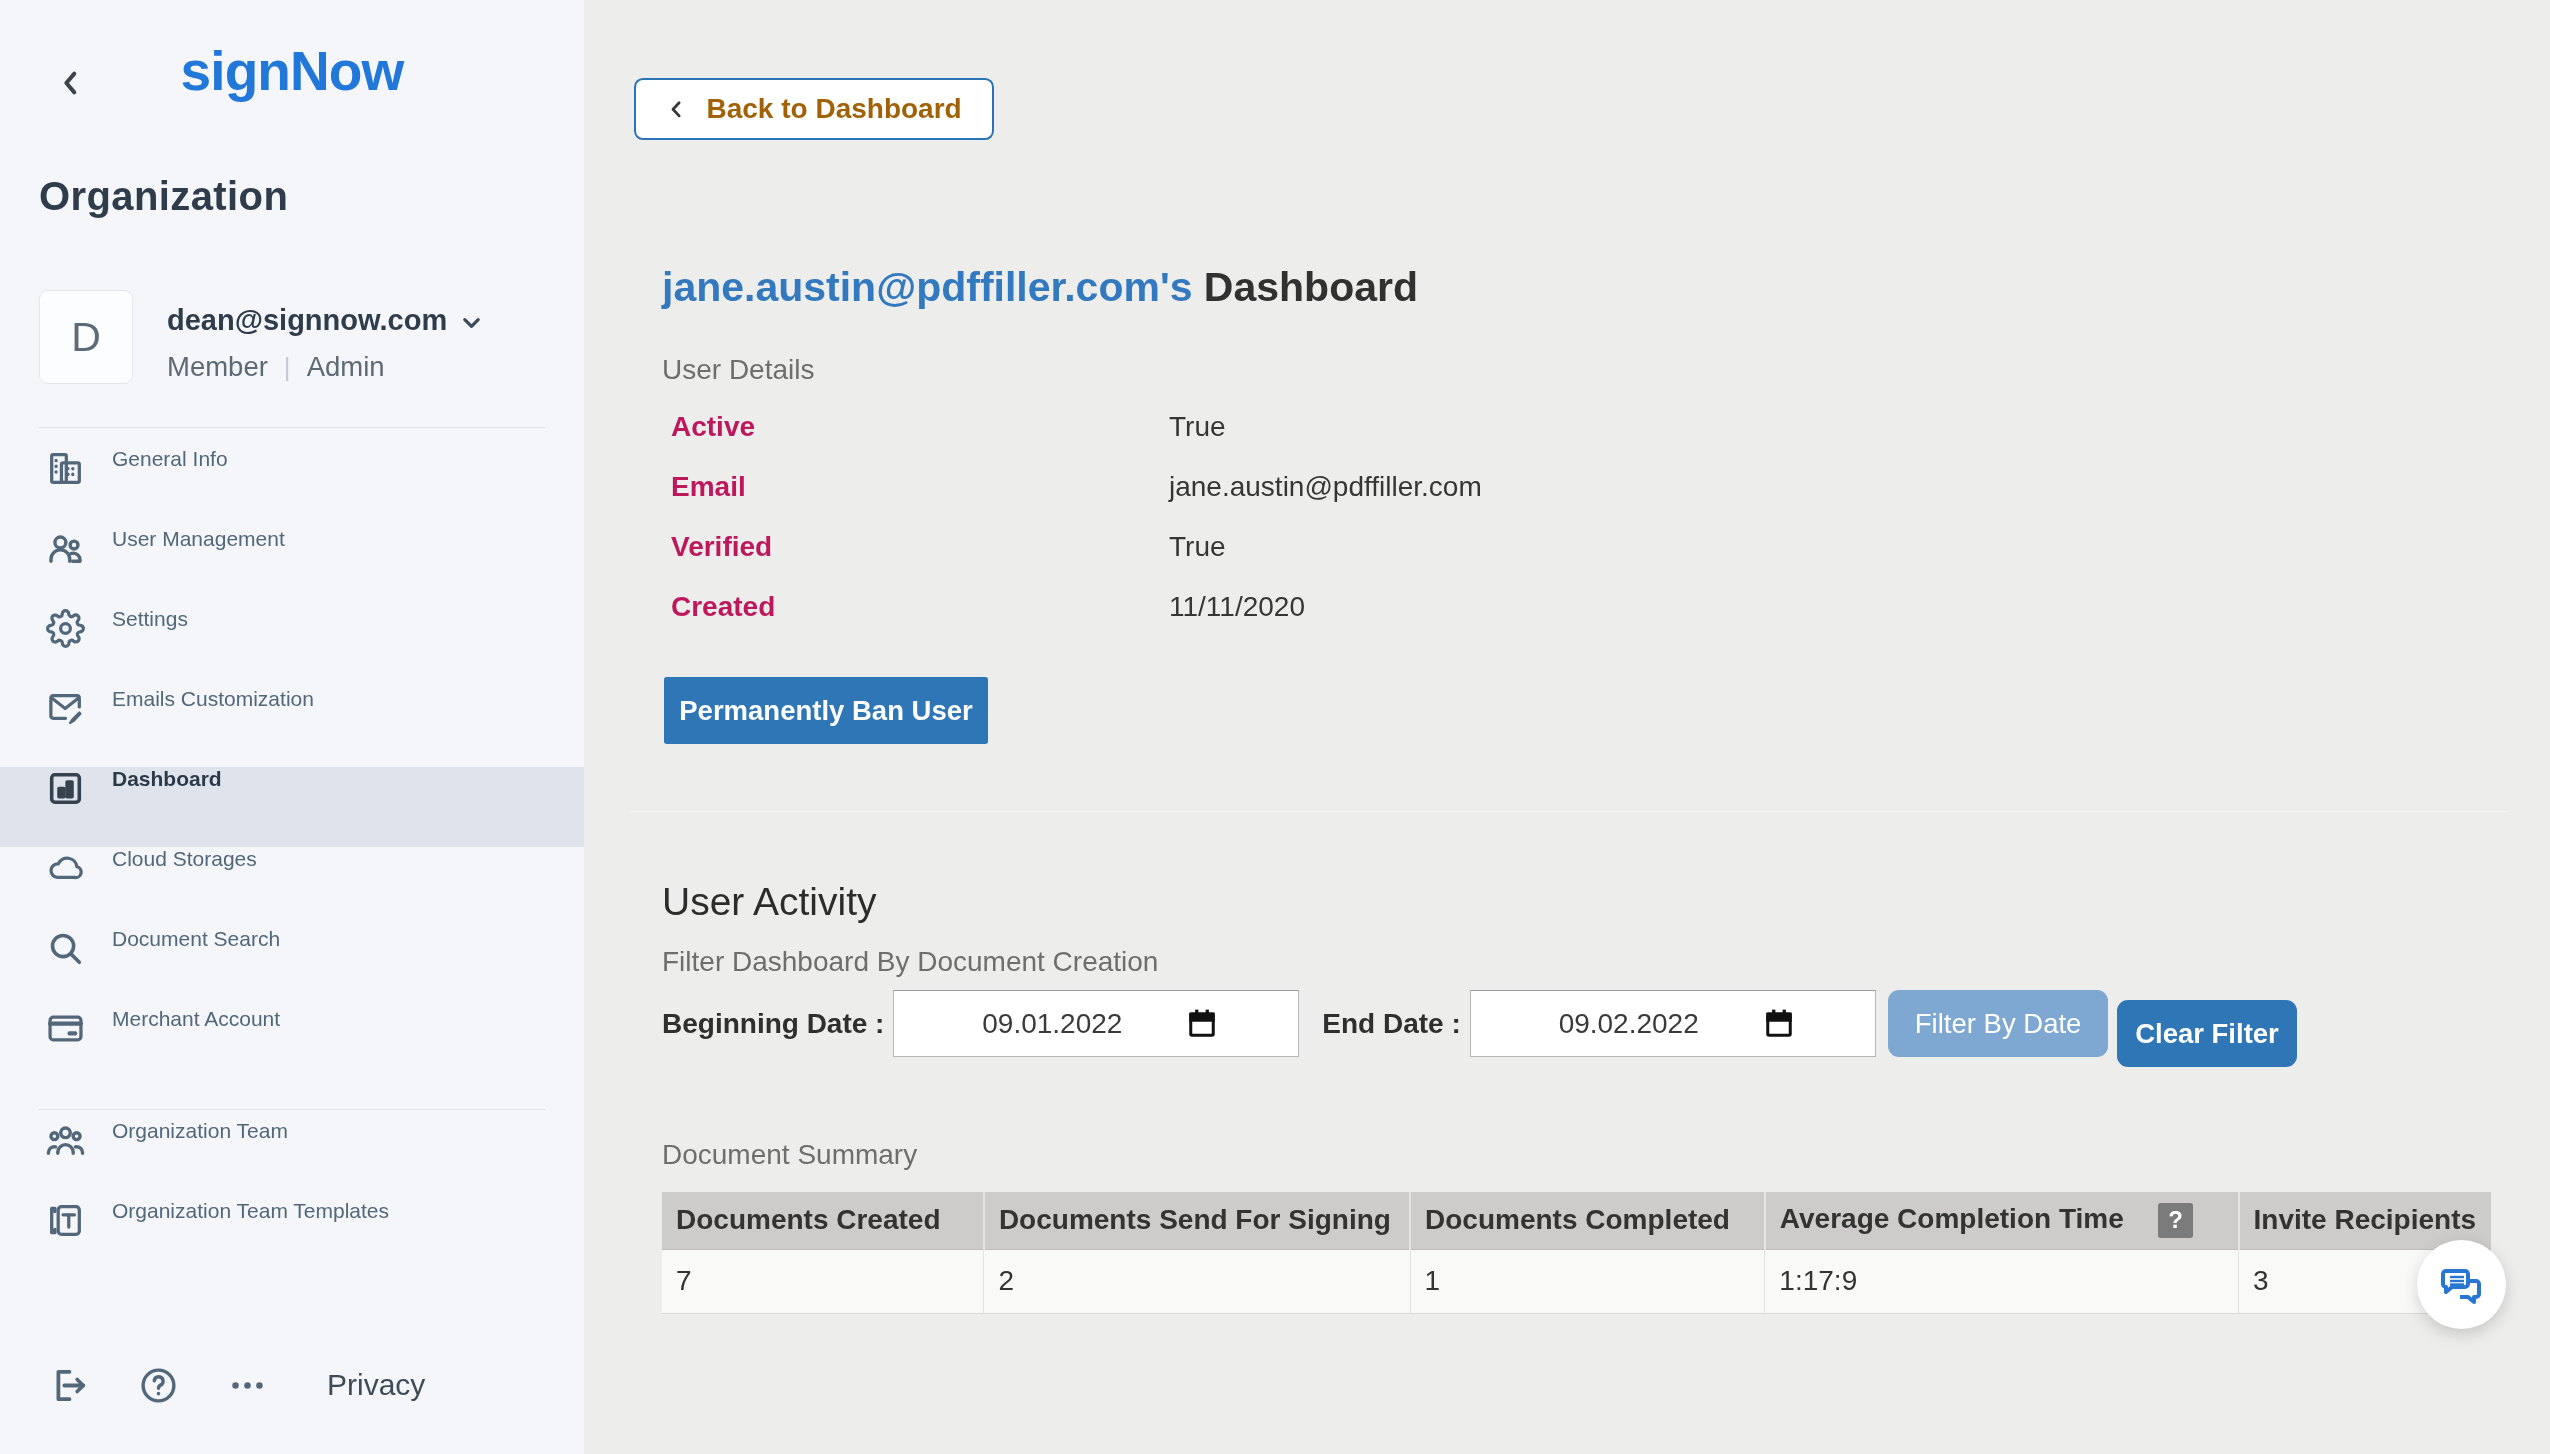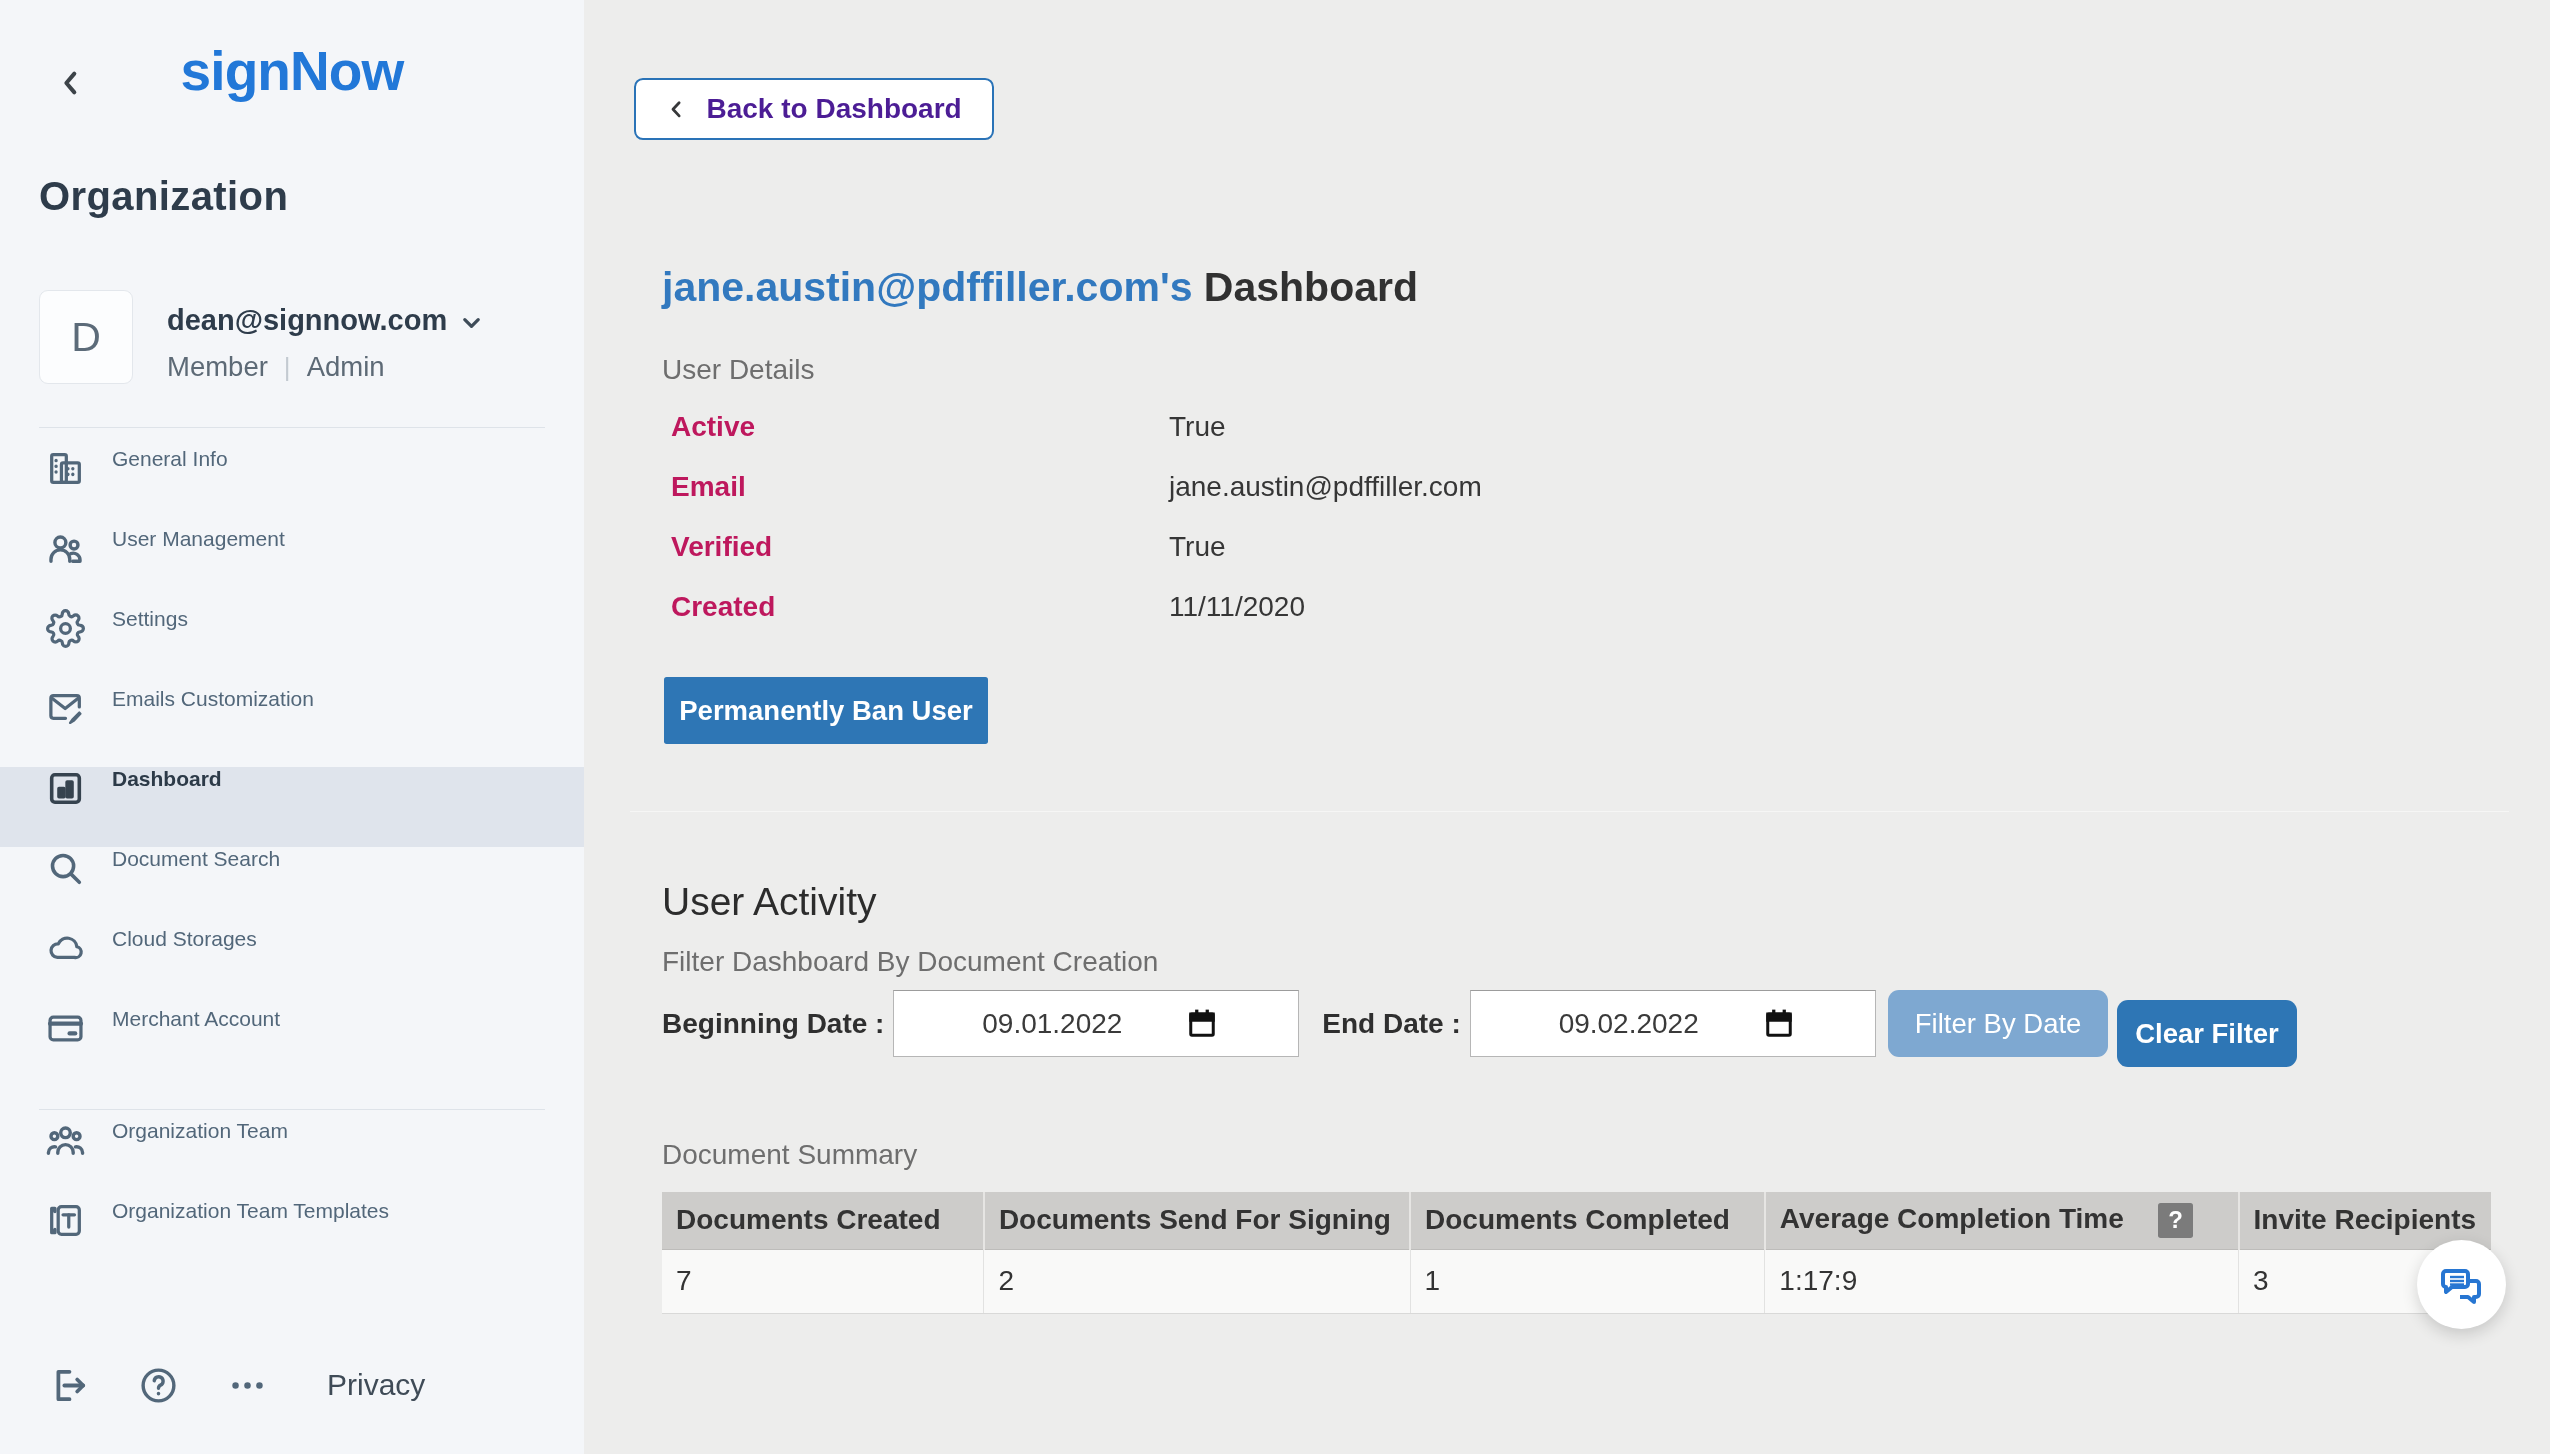--- a/index.html
+++ b/index.html
@@ -64,21 +64,21 @@
   .foot-ic + .foot-ic { margin-left:43px; }
   .privacy-link { margin-left:57px; font-size:30px; color:#3f4b57; cursor:pointer; }
 
   
   .main { position:absolute; left:584px; top:0; right:0; bottom:0; }
 
   .back-btn {
     position:absolute; left:50px; top:78px; height:62px;
     display:inline-flex; align-items:center; padding:0 30px;
     background:#fff; border:2.7px solid #2a73b7; border-radius:8.9px;
-    font-size:28px; font-weight:700; color:#4c1d95; cursor:pointer;
+    font-size:28px; font-weight:700; color:#a16207; cursor:pointer;
   }
   .back-btn svg { margin-right:19.5px; }
 
   .page-title { position:absolute; left:78px; top:264px; font-size:41px; font-weight:600; }
   .title-link { color:#3279bf; cursor:pointer; }
   .title-suffix { color:#313131; }
 
   .section-label { font-size:28px; color:#6e6e6e; }
   .ud-label { position:absolute; left:78px; top:354px; }
 
@@ -238,34 +238,34 @@
         <svg width="39" height="39" viewBox="0 0 24 24" fill="none" stroke="#36434f" stroke-width="2.2" stroke-linecap="round" stroke-linejoin="round">
             <rect x="3.5" y="3.5" width="17" height="17" rx="2"></rect>
             <rect x="8" y="12" width="3" height="5" fill="#36434f" stroke="none"></rect>
             <rect x="13" y="8" width="3" height="9" fill="#36434f" stroke="none"></rect>
           </svg>
       </span>
       <span>Dashboard</span>
     </div>
     <div class="nav-item">
       <span class="nicon">
+        <svg width="39" height="39" viewBox="0 0 24 24" fill="none" stroke="#52677a" stroke-width="2" stroke-linecap="round" stroke-linejoin="round">
+            <path d="M17.5 17.5H7a4.2 4.2 0 1 1 .6-8.4 6 6 0 0 1 11.4 1.8 3.3 3.3 0 0 1-1.5 6.6z"></path>
+          </svg>
+      </span>
+      <span>Cloud Storages</span>
+    </div>
+    <div class="nav-item">
+      <span class="nicon">
         <svg width="39" height="39" viewBox="0 0 24 24" fill="none" stroke="#52677a" stroke-width="2.2" stroke-linecap="round" stroke-linejoin="round">
             <circle cx="10.5" cy="10.5" r="6.5"></circle>
             <line x1="15.3" y1="15.3" x2="20.5" y2="20.5"></line>
           </svg>
       </span>
       <span>Document Search</span>
-    </div>
-    <div class="nav-item">
-      <span class="nicon">
-        <svg width="39" height="39" viewBox="0 0 24 24" fill="none" stroke="#52677a" stroke-width="2" stroke-linecap="round" stroke-linejoin="round">
-            <path d="M17.5 17.5H7a4.2 4.2 0 1 1 .6-8.4 6 6 0 0 1 11.4 1.8 3.3 3.3 0 0 1-1.5 6.6z"></path>
-          </svg>
-      </span>
-      <span>Cloud Storages</span>
     </div>
     <div class="nav-item">
       <span class="nicon">
         <svg width="39" height="39" viewBox="0 0 24 24" fill="none" stroke="#52677a" stroke-width="2" stroke-linecap="round" stroke-linejoin="round">
             <rect x="2.5" y="5" width="19" height="14" rx="2"></rect>
             <line x1="2.5" y1="9" x2="21.5" y2="9" stroke-width="2.6"></line>
             <line x1="14.5" y1="15" x2="18" y2="15" stroke-width="2.6"></line>
           </svg>
       </span>
       <span>Merchant Account</span>

